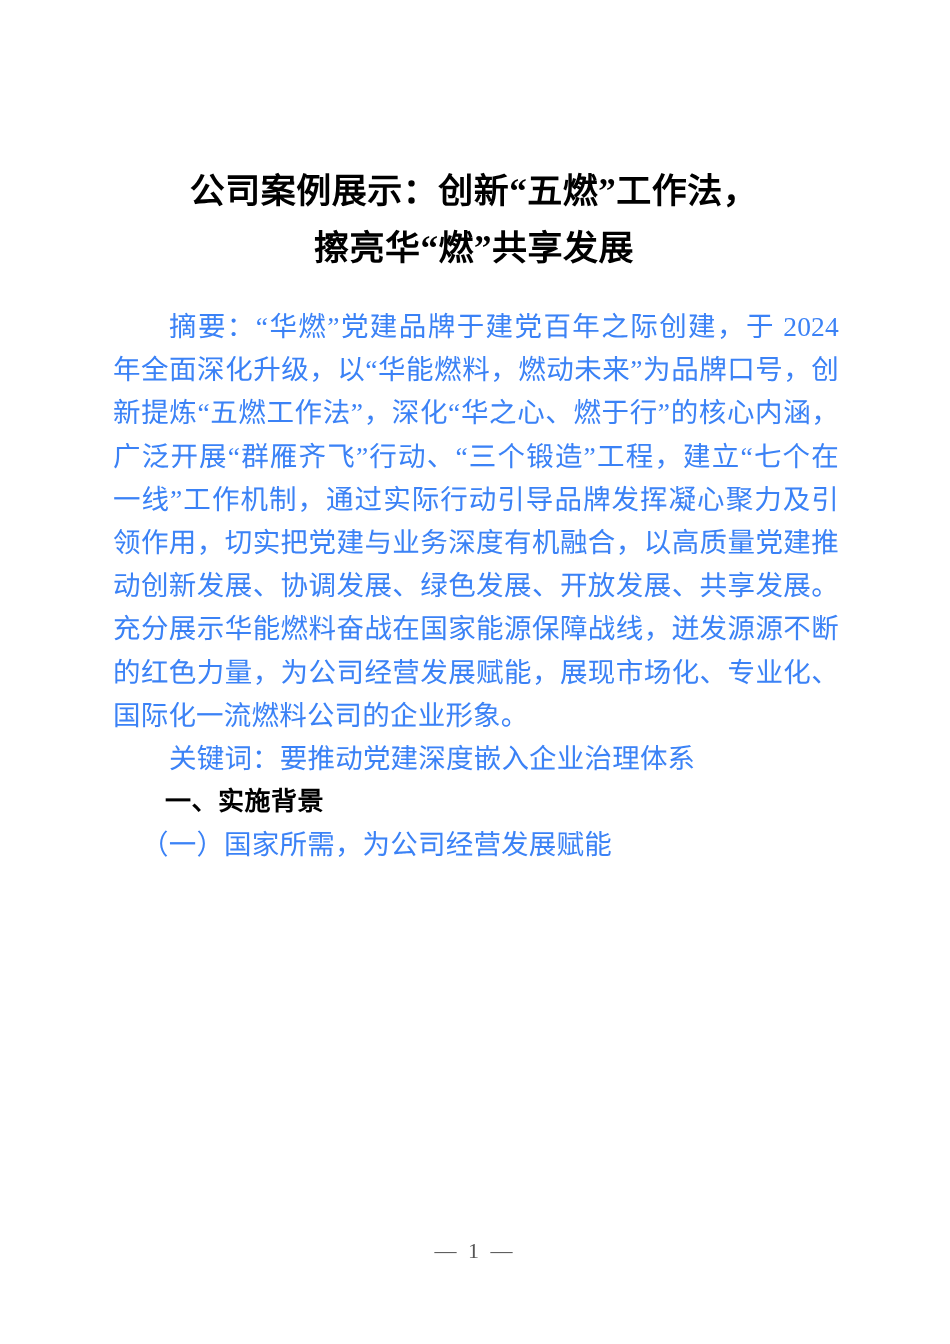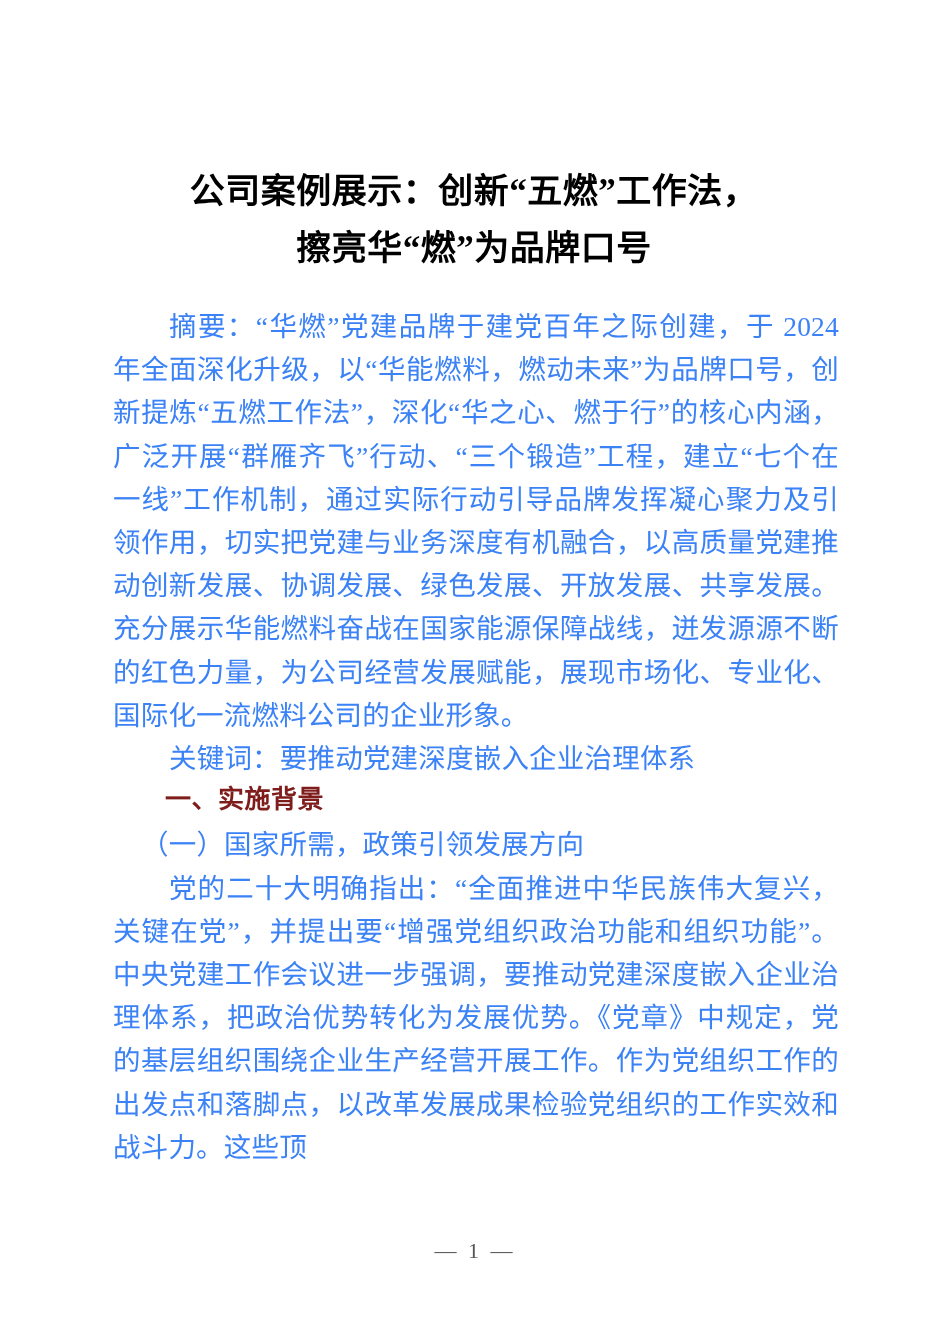--- a/index.html
+++ b/index.html
@@ -62,25 +62,25 @@
   .para.indent2 {
     text-indent: 56px;
   }
 
   .para.indent1 {
     text-indent: 28px;
   }
 
   
   .heading-1 {
-    font-family: Liberation Mono, monospace;
+    font-family: Liberation Sans, sans-serif;
     font-size: 26px;
     line-height: 43.2px;
     font-weight: 700;
-    color: #7f1d1d;
+    color: #000000;
     text-indent: 52px;
     margin: 0;
     letter-spacing: 0.5px;
   }
 
   
   .page-footer {
     position: absolute;
     left: 0;
     right: 0;
@@ -92,32 +92,31 @@
     letter-spacing: 3px;
   }
 </style>
 </head>
 <body>
 
 <div class="page">
 
   <div class="doc-title">
     <span class="tline">公司案例展示：创新“五燃”工作法，</span>
-    <span class="tline">擦亮华“燃”为品牌口号</span>
+    <span class="tline">擦亮华“燃”共享发展</span>
   </div>
 
   <div class="body-region">
 
     <p class="para indent2">摘要：“华燃”党建品牌于建党百年之际创建，于 2024 年全面深化升级，以“华能燃料，燃动未来”为品牌口号，创新提炼“五燃工作法”，深化“华之心、燃于行”的核心内涵，广泛开展“群雁齐飞”行动、“三个锻造”工程，建立“七个在一线”工作机制，通过实际行动引导品牌发挥凝心聚力及引领作用，切实把党建与业务深度有机融合，以高质量党建推动创新发展、协调发展、绿色发展、开放发展、共享发展。充分展示华能燃料奋战在国家能源保障战线，迸发源源不断的红色力量，为公司经营发展赋能，展现市场化、专业化、国际化一流燃料公司的企业形象。</p>
 
     <p class="para indent2">关键词：要推动党建深度嵌入企业治理体系</p>
 
     <p class="heading-1">一、实施背景</p>
 
-    <p class="para indent1">（一）国家所需，政策引领发展方向</p>
+    <p class="para indent1">（一）国家所需，为公司经营发展赋能</p>
 
-    <p class="para indent2">党的二十大明确指出：“全面推进中华民族伟大复兴，关键在党”，并提出要“增强党组织政治功能和组织功能”。中央党建工作会议进一步强调，要推动党建深度嵌入企业治理体系，把政治优势转化为发展优势。《党章》中规定，党的基层组织围绕企业生产经营开展工作。作为党组织工作的出发点和落脚点，以改革发展成果检验党组织的工作实效和战斗力。这些顶</p>
 
   </div>
 
   <div class="page-footer">— 1 —</div>
 
 </div>
 
 </body></html>

